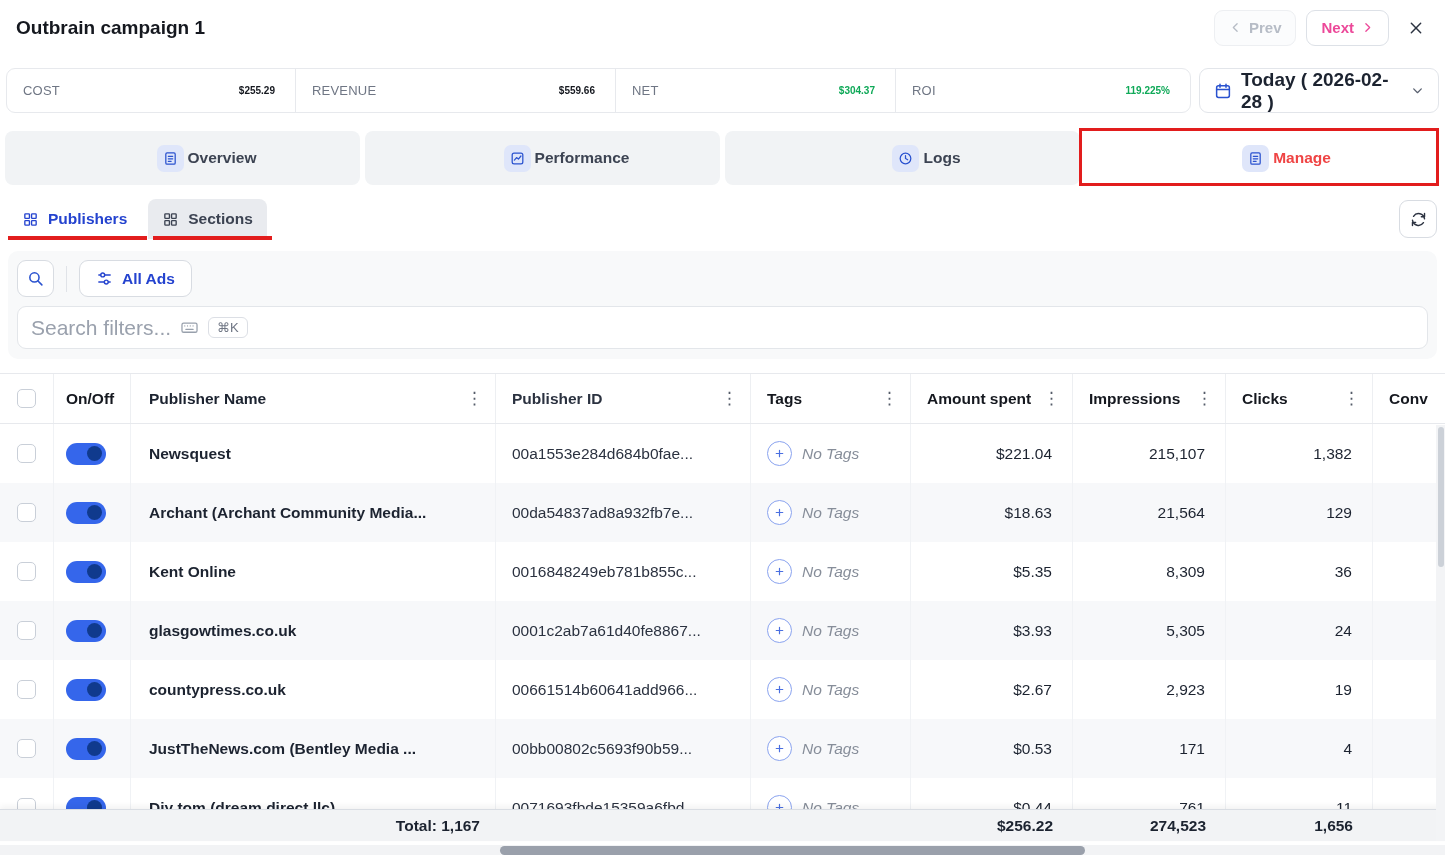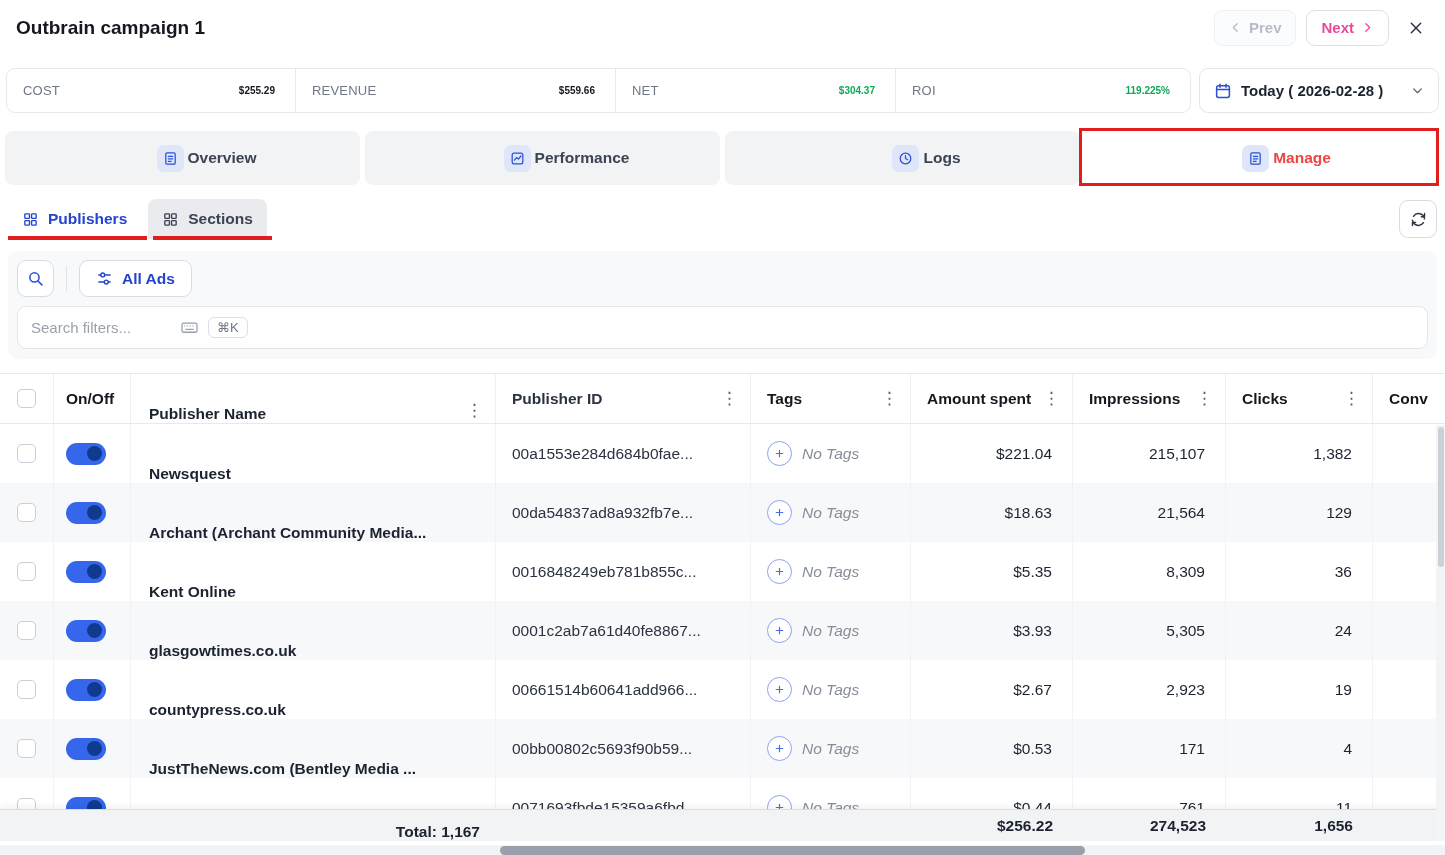--- a/index.html
+++ b/index.html
@@ -27,21 +27,21 @@
   .stat { display:flex; align-items:center; justify-content:space-between; padding:0 20px 0 16px;
           border-right:1px solid #e7e9ed; }
   .stat:last-child { border-right:none; }
   .stat-label { font-size:13px; color:#6f7684; letter-spacing:.2px; }
   .stat-value { font-size:10px; font-weight:700; color:#15181f; }
   .stat-value.positive { color:#0fa958; }
   .stat.w1 { width:289px; } .stat.w2 { width:320px; } .stat.w3 { width:280px; } .stat.w4 { flex:1; }
   .date-btn { width:240px; display:flex; align-items:center; gap:9px; padding:0 14px;
               border:1px solid #e2e5ea; border-radius:9px; background:#fff; cursor:pointer; font-family:inherit; }
   .date-btn .cal { color:#2a52cf; }
-  .date-label { font-size:15px; font-weight:700; color:#1c2330; flex:1; text-align:left; }
+  .date-label { font-size:19px; font-weight:700; color:#1c2330; flex:1; text-align:left; }
   .date-btn .chev { color:#5a6170; }
 
   
   .tabs-row { display:flex; gap:5px; margin-top:18px; padding:0 5px; height:54px; }
   .tab { flex:1; display:flex; align-items:center; justify-content:center; gap:4px;
          background:#f1f3f5; border-radius:8px; font-size:15.5px; font-weight:700; color:#3c4352; cursor:pointer;padding-left:48px; }
   .tab.active { background:#fff; color:#ef4444; }
   .tab-icon { width:27px; height:27px; border-radius:7px; background:#dfe6fa; display:flex;
               align-items:center; justify-content:center; color:#2a52cf; }
 
@@ -58,38 +58,38 @@
   .filter-panel { margin:10px 8px 0; background:#f8f9fa; border-radius:10px; padding:9px 9px 10px; }
   .filter-row1 { display:flex; align-items:center; gap:12px; }
   .icon-btn { width:37px; height:37px; border:1px solid #d8dce2; border-radius:9px; background:#fff;
               display:flex; align-items:center; justify-content:center; color:#2a52cf; cursor:pointer; }
   .vdivider { width:1px; height:26px; background:#e0e3e8; }
   .all-ads-btn { display:flex; align-items:center; gap:9px; height:37px; padding:0 16px;
                  border:1px solid #d8dce2; border-radius:9px; background:#fff; color:#2443cf;
                  font-size:15.5px; font-weight:700; cursor:pointer; font-family:inherit; }
   .search-filters { margin-top:9px; height:43px; background:#fff; border:1px solid #e3e6ea; border-radius:9px;
                     display:flex; align-items:center; gap:9px; padding:0 13px; color:#98a0ac; }
-  .search-filters input { border:none; outline:none; font-size:15px; color:#3c4352; width:140px;
+  .search-filters input { border:none; outline:none; font-size:21px; color:#3c4352; width:140px;
                           font-family:inherit; background:transparent; }
   .search-filters input::placeholder { color:#9aa1ad; }
   .kbd-chip { border:1px solid #dcdfe5; border-radius:6px; padding:2px 8px; font-size:13px;
               color:#6f7684; background:#fff; }
 
   
   .table { margin-top:14px; border-top:1px solid #e7e9ed; position:relative; }
   .thead { display:flex; height:50px; border-bottom:1px solid #e7e9ed; font-weight:700; font-size:15.5px; background:#fff; }
   .th { display:flex; align-items:center; height:100%; border-right:1px solid #edeff2; padding:0 10px 0 16px; color:#15181f; }
   .kebab { margin-left:auto; color:#555c69; font-size:17px; line-height:1; padding:4px 2px 4px 8px; cursor:pointer; font-weight:400; }
   .tbody { height:385px; overflow:hidden; }
   .tr { display:flex; height:59px; font-size:15.5px; background:#fff; }
   .tr:nth-child(even) { background:#f7f8fa; }
   .td { height:100%; display:flex; align-items:center; border-right:1px solid #f0f2f5; padding:0 10px 0 16px; }
   .c-check { width:54px; justify-content:center; padding:0; }
   .c-toggle { width:77px; padding-left:12px; }
-  .c-name  { width:365px; padding-left:18px; font-weight:700; color:#1c2330;align-items:flex-end; }
+  .c-name  { width:365px; padding-left:18px; font-weight:700; color:#1c2330; }
   .c-id    { width:255px; color:#2b3240; }
   .c-tags  { width:160px; gap:10px; }
   .c-spent { width:162px; justify-content:flex-end; padding-right:20px; }
   .c-impr  { width:153px; justify-content:flex-end; padding-right:20px; }
   .c-clicks{ width:147px; justify-content:flex-end; padding-right:20px; }
   .c-conv  { flex:1; border-right:none; overflow:hidden; white-space:nowrap; }
 
   .checkbox { width:19px; height:19px; border:1.5px solid #c9cfd8; border-radius:5px; background:#fff;
               display:inline-block; cursor:pointer; }
   .toggle { width:40px; height:22px; border-radius:11px; background:#3566eb; position:relative;

